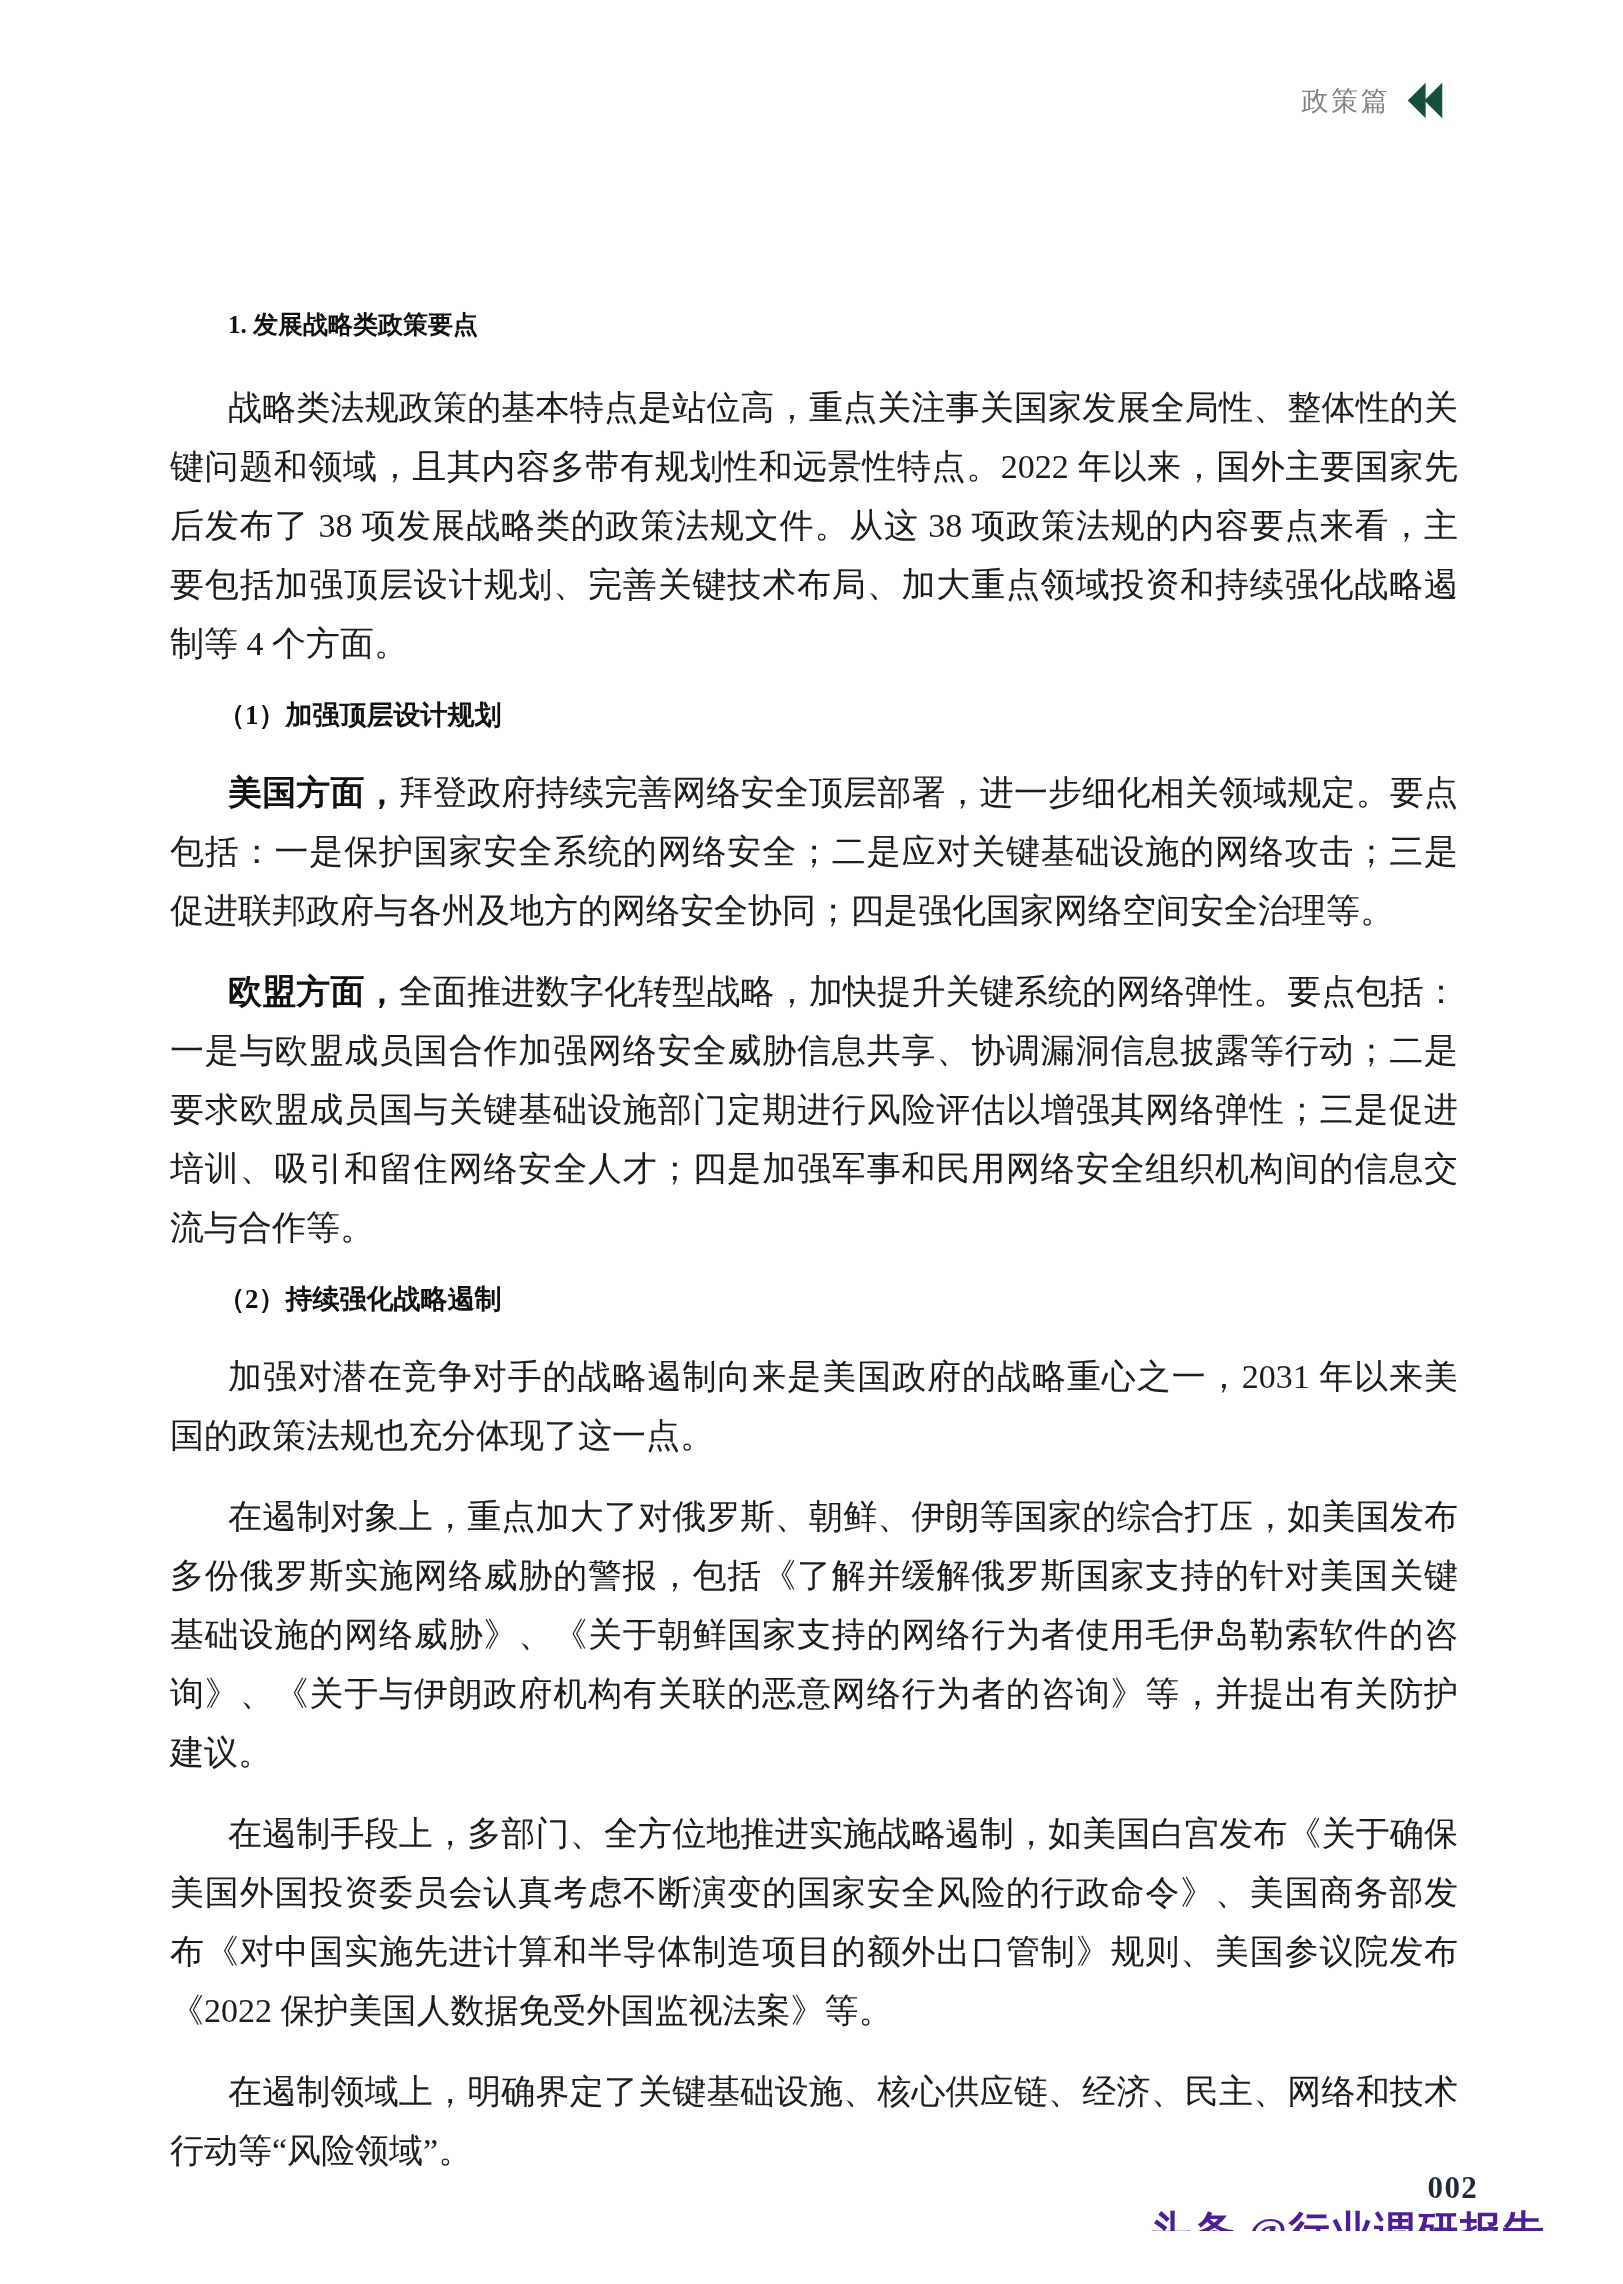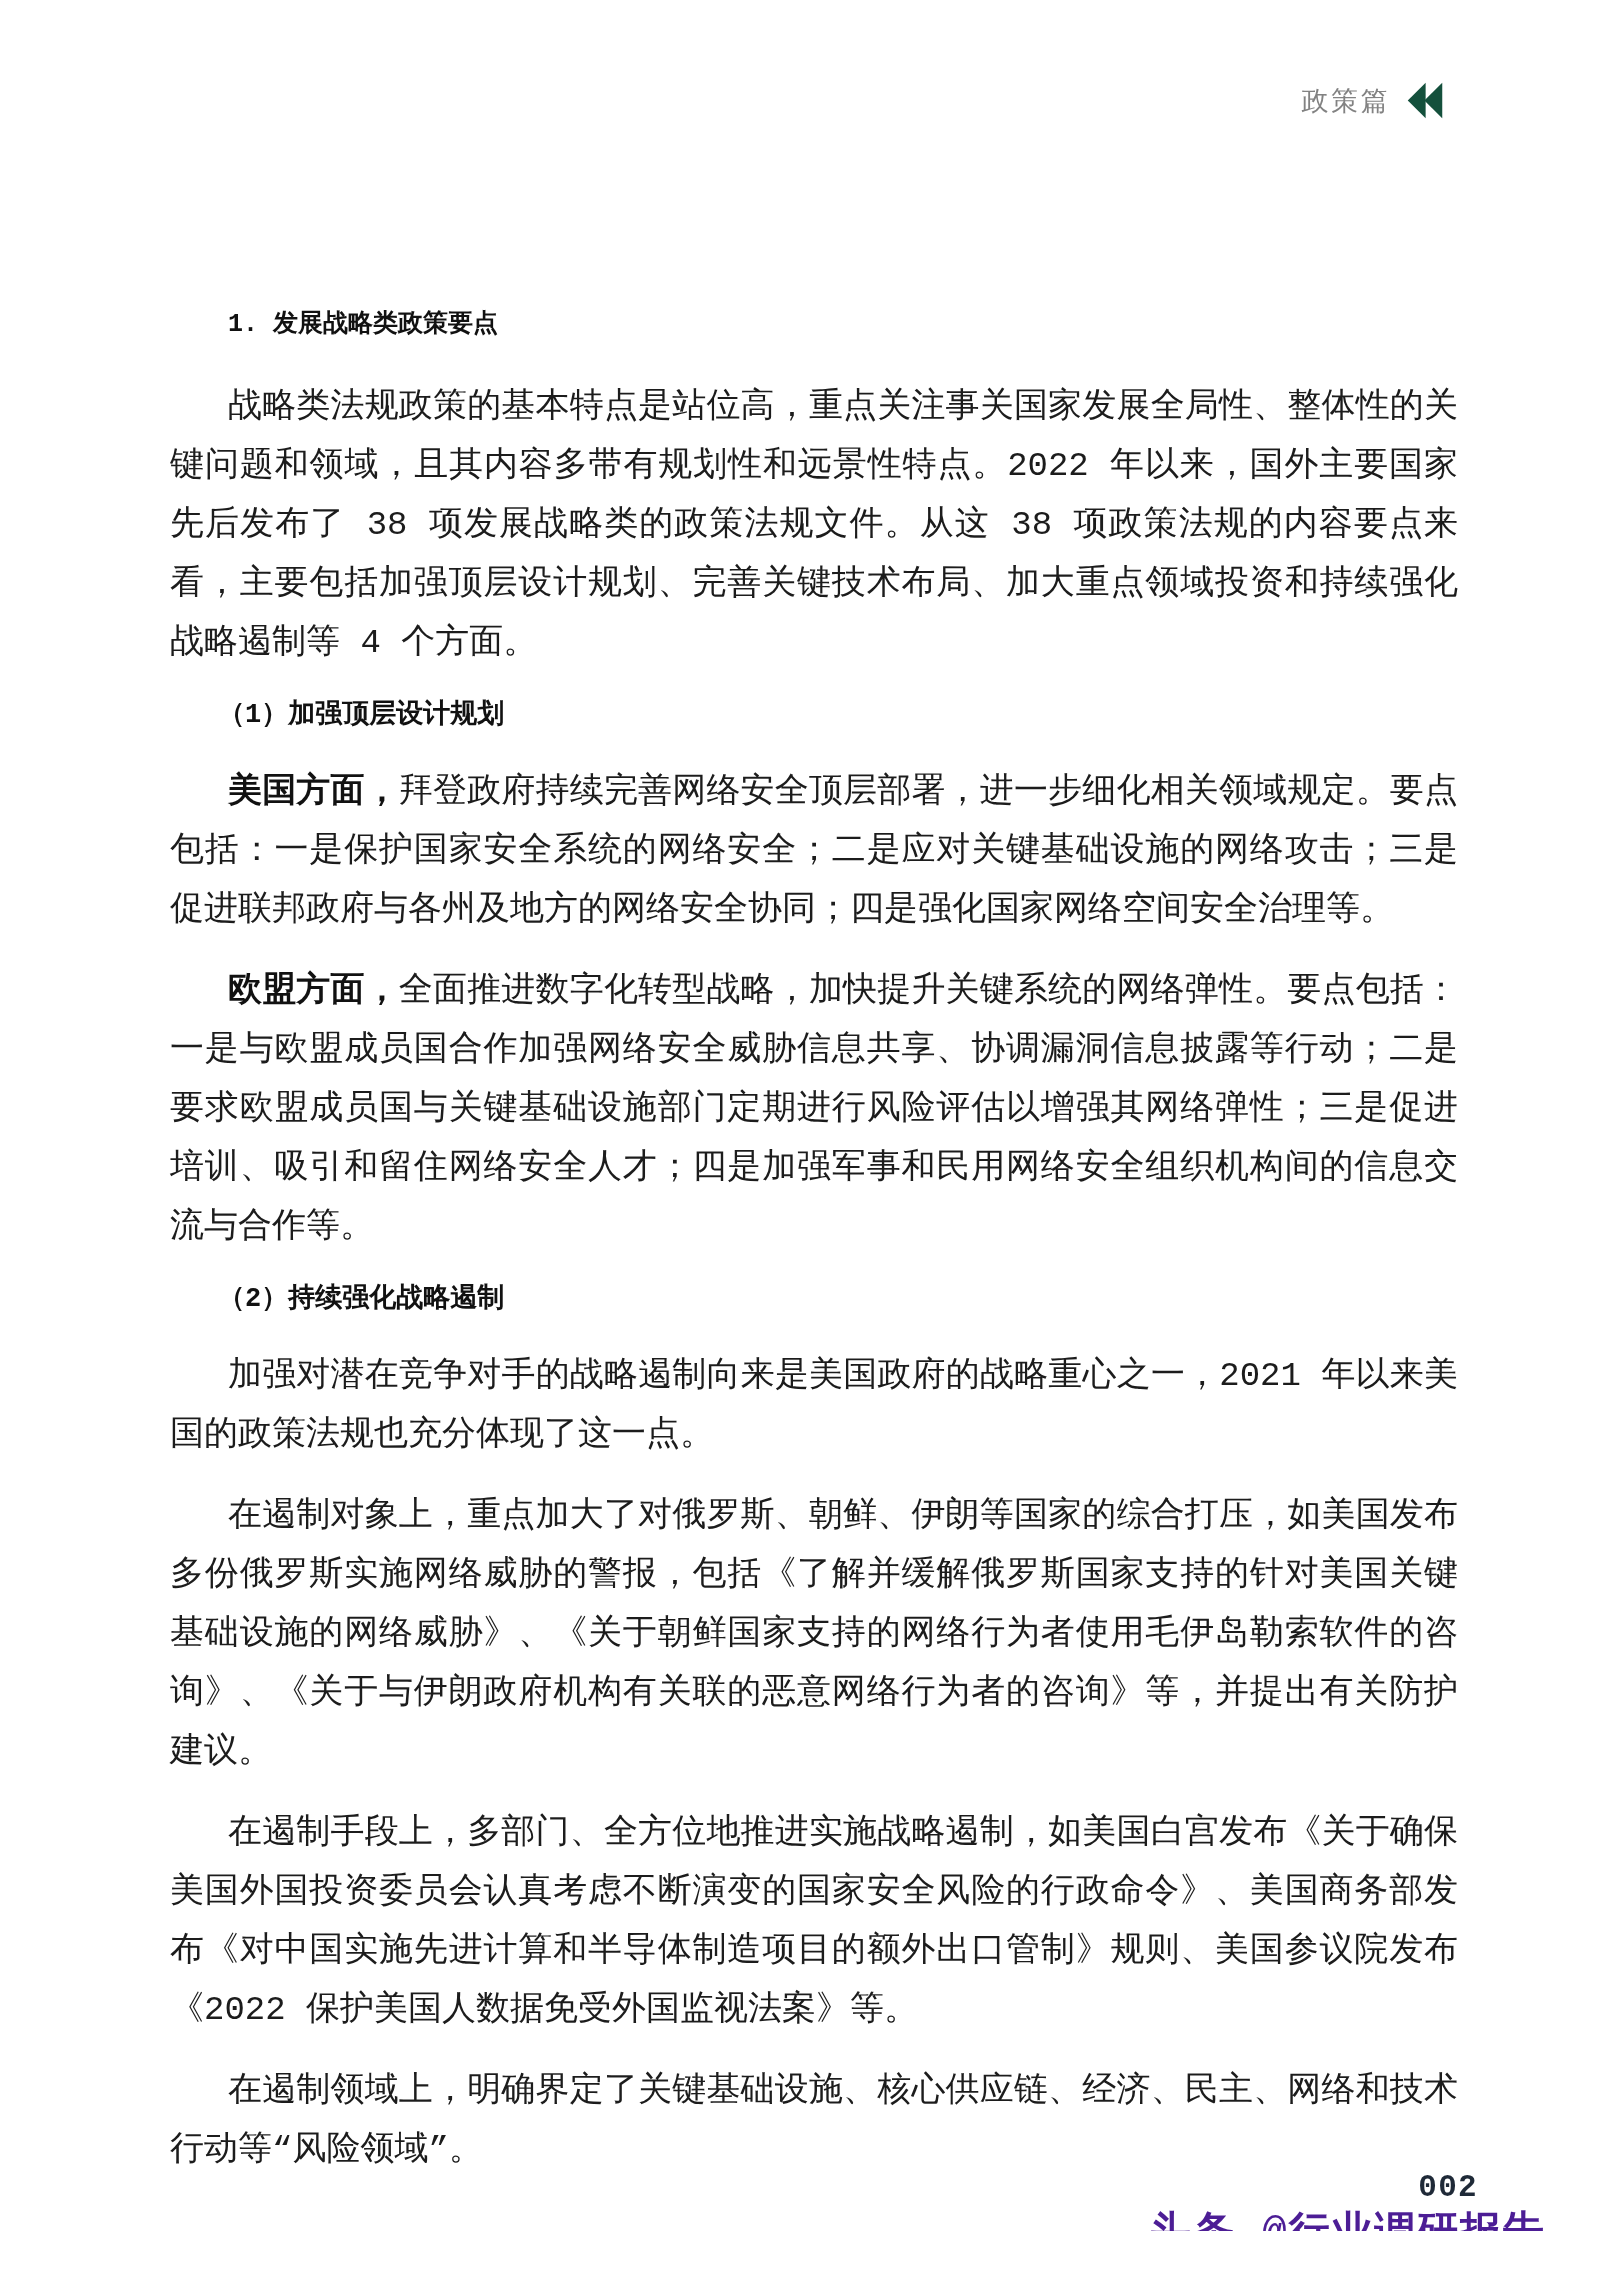--- a/index.html
+++ b/index.html
@@ -5,21 +5,21 @@
   html, body {
     margin: 0;
     padding: 0;
     background: #ffffff;
   }
   .page {
     position: relative;
     width: 1624px;
     height: 2231px;
     background: #ffffff;
-    font-family: Liberation Mono, monospace;
+    font-family: Liberation Serif, serif;
     color: #1c1c1c;
     overflow: hidden;
   }
   
   .page-header {
     position: absolute;
     top: 82px;
     right: 181px;
     display: flex;
     align-items: center;
@@ -104,21 +104,21 @@
     </svg>
   </div>
 
   <div class="doc-main">
       <h1 class="doc-title">1. 发展战略类政策要点</h1>
       <p class="doc-paragraph">战略类法规政策的基本特点是站位高，重点关注事关国家发展全局性、整体性的关键问题和领域，且其内容多带有规划性和远景性特点。2022 年以来，国外主要国家先后发布了 38 项发展战略类的政策法规文件。从这 38 项政策法规的内容要点来看，主要包括加强顶层设计规划、完善关键技术布局、加大重点领域投资和持续强化战略遏制等 4 个方面。</p>
       <h2 class="doc-heading">（1）加强顶层设计规划</h2>
       <p class="doc-paragraph"><b class="lead">美国方面，</b>拜登政府持续完善网络安全顶层部署，进一步细化相关领域规定。要点包括：一是保护国家安全系统的网络安全；二是应对关键基础设施的网络攻击；三是促进联邦政府与各州及地方的网络安全协同；四是强化国家网络空间安全治理等。</p>
       <p class="doc-paragraph"><b class="lead">欧盟方面，</b>全面推进数字化转型战略，加快提升关键系统的网络弹性。要点包括：一是与欧盟成员国合作加强网络安全威胁信息共享、协调漏洞信息披露等行动；二是要求欧盟成员国与关键基础设施部门定期进行风险评估以增强其网络弹性；三是促进培训、吸引和留住网络安全人才；四是加强军事和民用网络安全组织机构间的信息交流与合作等。</p>
       <h2 class="doc-heading">（2）持续强化战略遏制</h2>
-      <p class="doc-paragraph">加强对潜在竞争对手的战略遏制向来是美国政府的战略重心之一，2021 年以来美国的政策法规也充分体现了这一点。</p>
+      <p class="doc-paragraph">加强对潜在竞争对手的战略遏制向来是美国政府的战略重心之一，2031 年以来美国的政策法规也充分体现了这一点。</p>
       <p class="doc-paragraph">在遏制对象上，重点加大了对俄罗斯、朝鲜、伊朗等国家的综合打压，如美国发布多份俄罗斯实施网络威胁的警报，包括《了解并缓解俄罗斯国家支持的针对美国关键基础设施的网络威胁》、《关于朝鲜国家支持的网络行为者使用毛伊岛勒索软件的咨询》、《关于与伊朗政府机构有关联的恶意网络行为者的咨询》等，并提出有关防护建议。</p>
       <p class="doc-paragraph">在遏制手段上，多部门、全方位地推进实施战略遏制，如美国白宫发布《关于确保美国外国投资委员会认真考虑不断演变的国家安全风险的行政命令》、美国商务部发布《对中国实施先进计算和半导体制造项目的额外出口管制》规则、美国参议院发布《2022 保护美国人数据免受外国监视法案》等。</p>
       <p class="doc-paragraph">在遏制领域上，明确界定了关键基础设施、核心供应链、经济、民主、网络和技术行动等“风险领域”。</p>
     </div>
 
   <div class="page-number">002</div>
 
   <div class="watermark">头条 @行业调研报告</div>
 
 </div>

